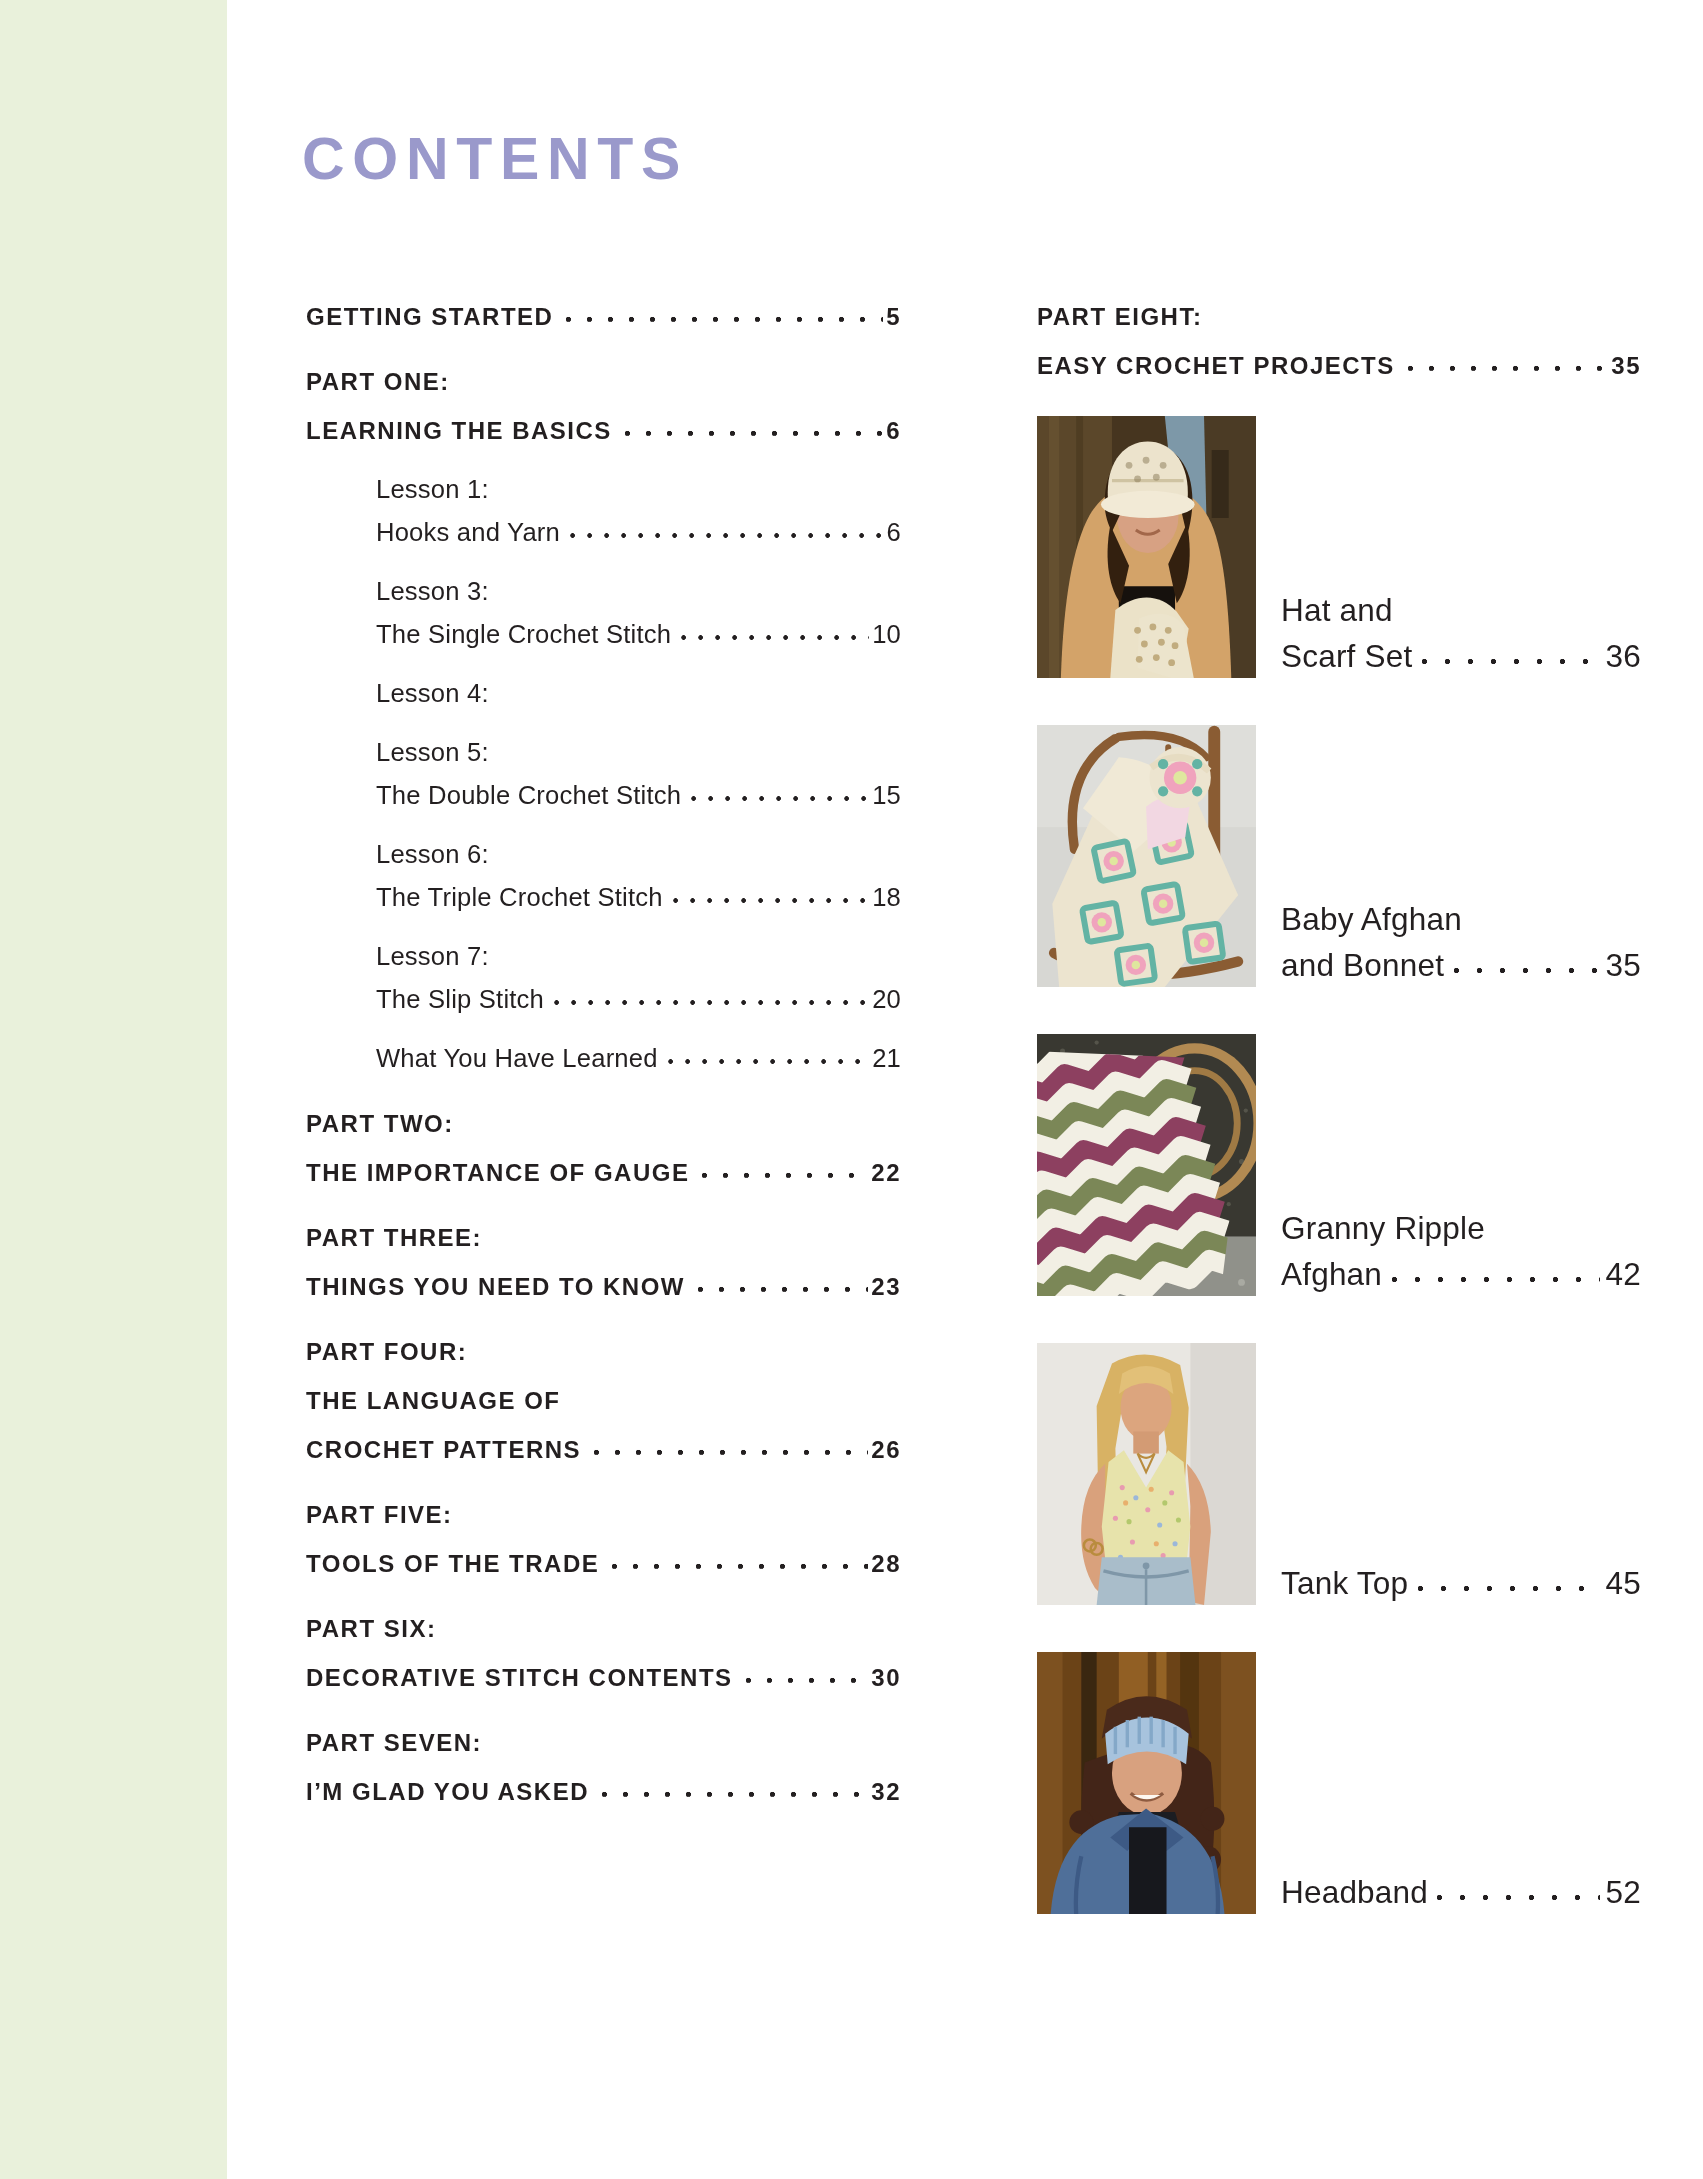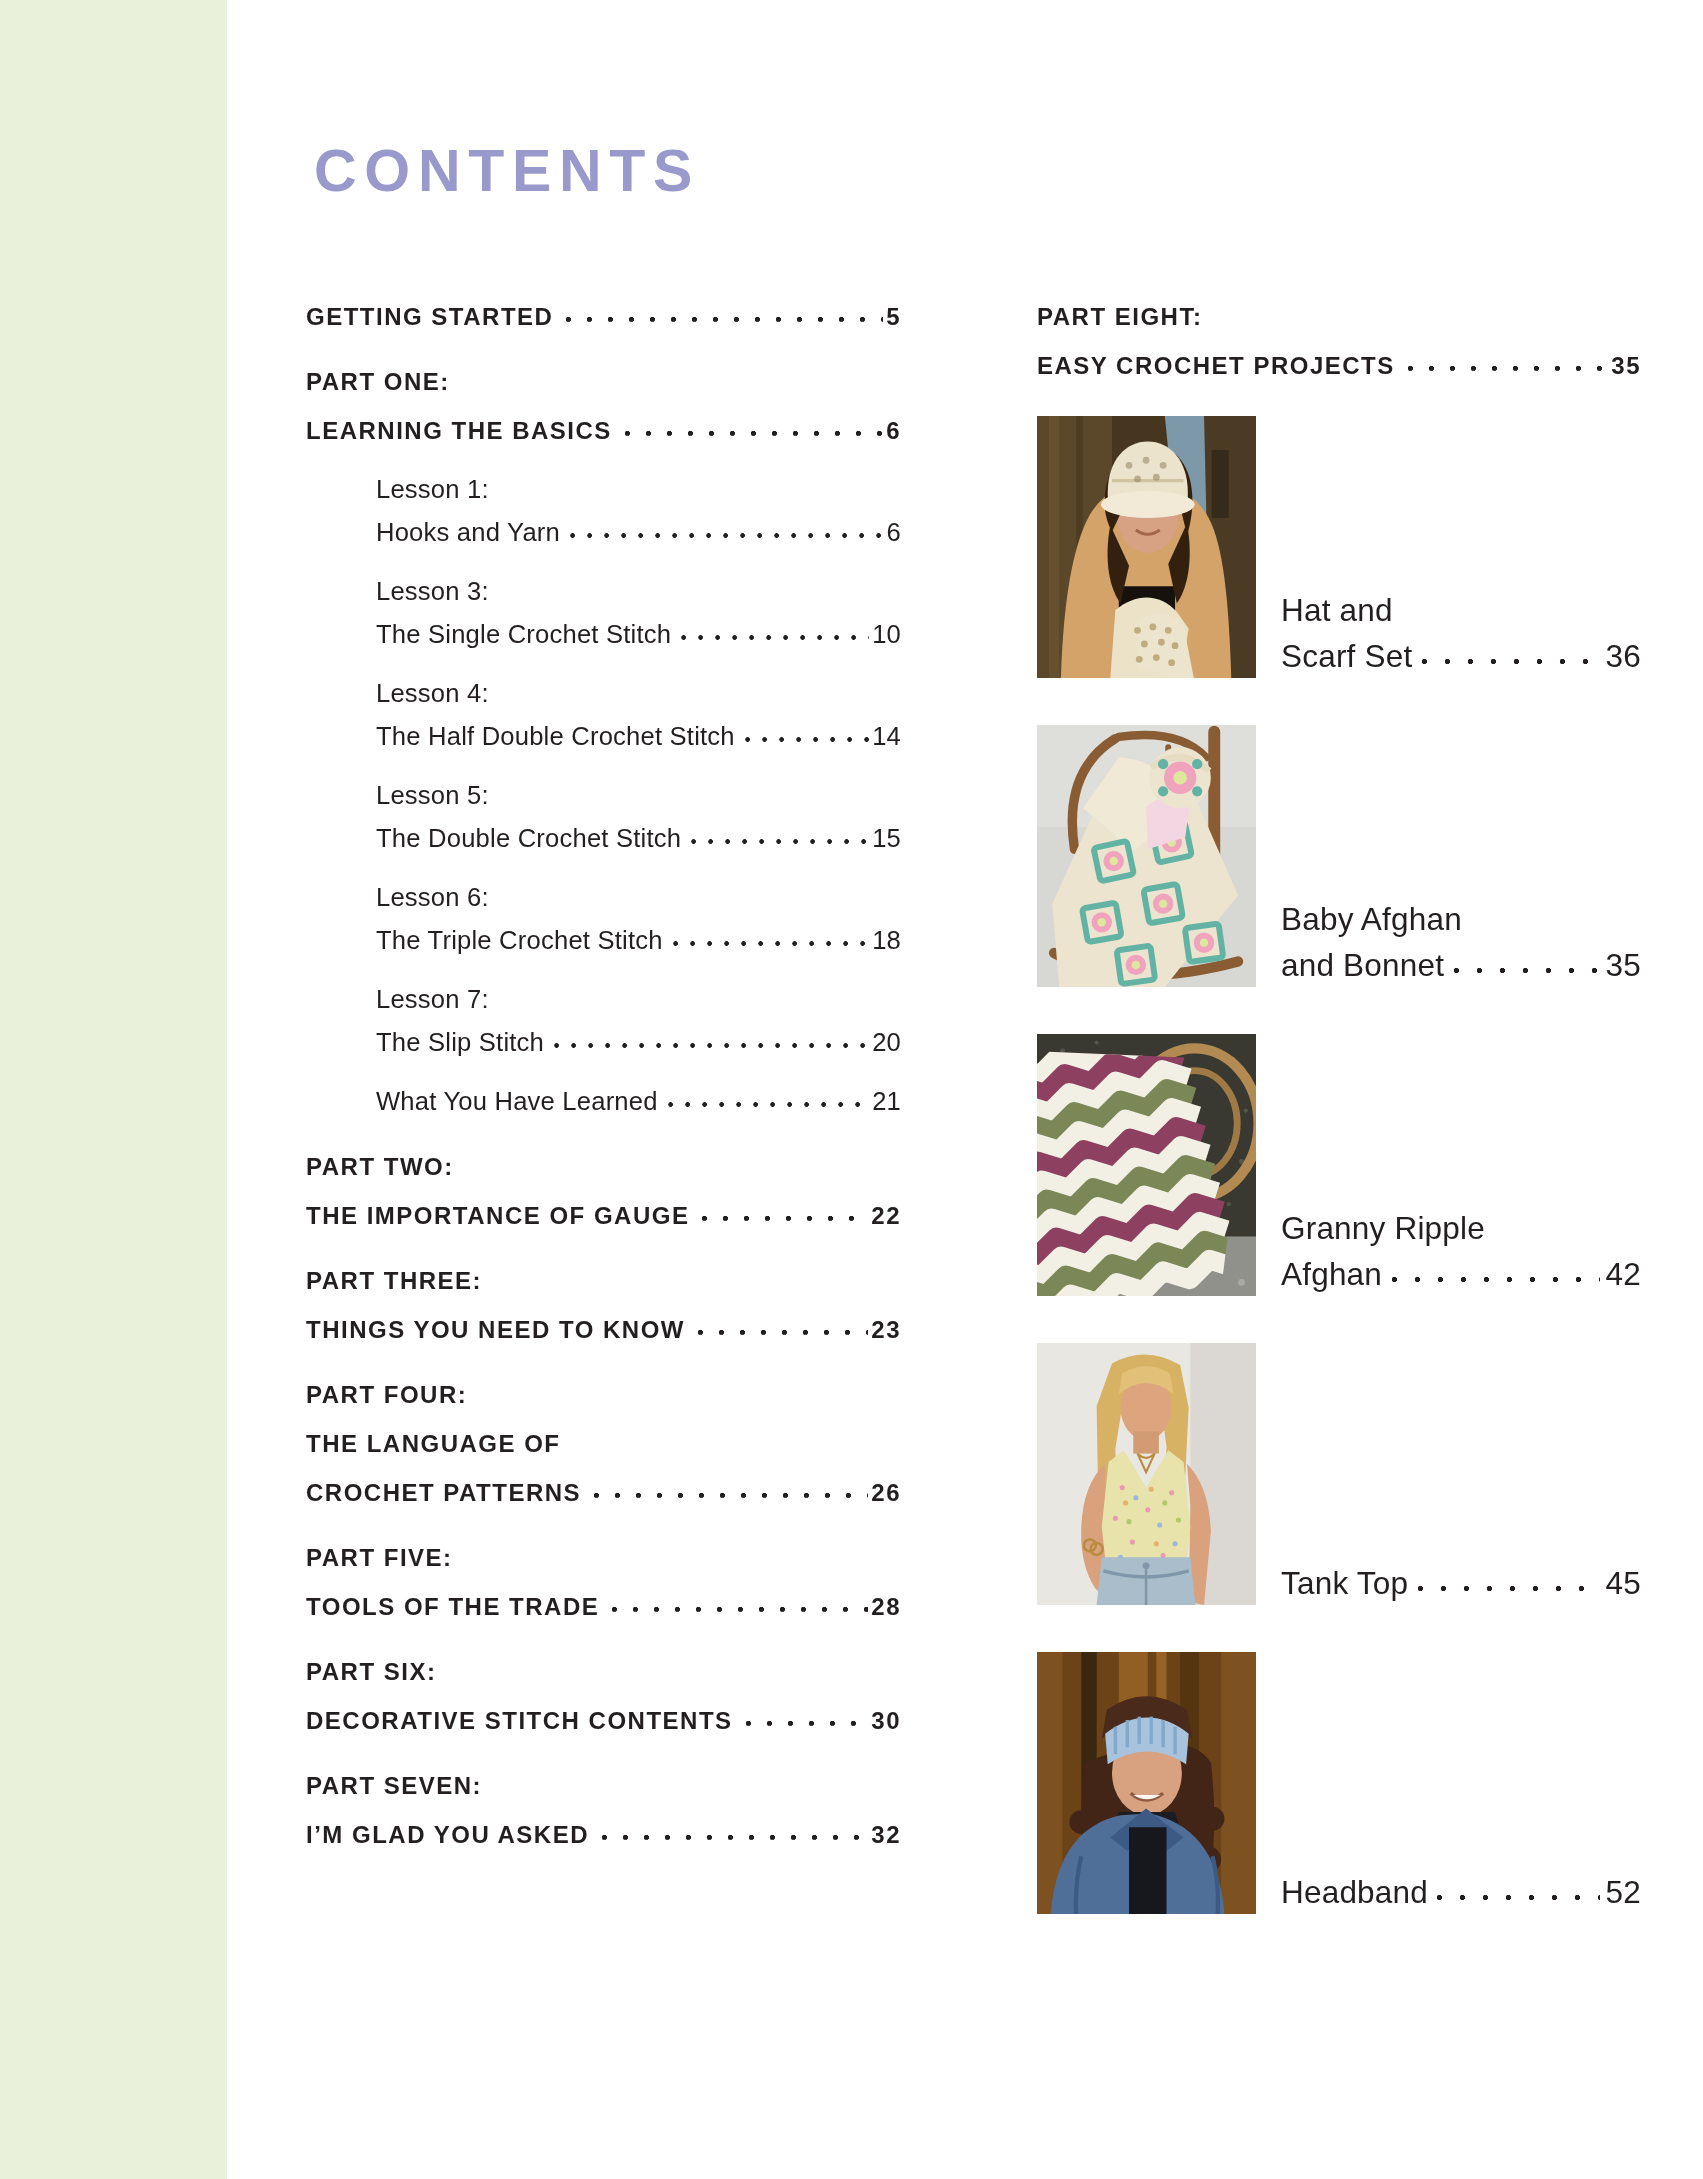--- a/index.html
+++ b/index.html
@@ -3,21 +3,21 @@
 <meta charset="utf-8">
 <style>
   html,body{margin:0;padding:0;}
   body{
     width:1704px;height:2180px;position:relative;background:#ffffff;
     font-family:"Liberation Sans","DejaVu Sans",sans-serif;
     color:var(--text,#231f20);overflow:hidden;
   }
   .stripe{position:absolute;left:0;top:0;width:227px;height:2180px;background:var(--stripe,#e9f1db);}
   .title{
-    position:absolute;left:298px;top:121px;margin:16px;
+    position:absolute;left:298px;top:121px;margin:4px;
     font-size:59px;font-weight:700;letter-spacing:7.7px;color:var(--title,#9a99cb);
   }
   .left-col{position:absolute;left:306px;top:281px;width:595px;}
   .right-col{position:absolute;left:993px;top:281px;width:604px;padding-left:44px;}
 
   .entry{margin-bottom:16px;}
   .row{display:flex;align-items:flex-end;}
   .row .lbl{line-height:1.04;white-space:nowrap;}
   .part .row{height:49px;font-weight:700;font-size:24px;letter-spacing:1.5px;}
   .lesson .row{height:43px;font-size:25.6px;letter-spacing:0.2px;margin-left:29px;}
@@ -77,25 +77,20 @@
       </div>
       <div class="row">
         <span class="lbl">The Single Crochet Stitch</span>
         <span class="leader"></span>
         <span class="page-num">10</span>
       </div>
     </div>
     <div class="entry lesson">
       <div class="row">
         <span class="lbl">Lesson 4:</span>
-      </div>
-      <div class="row">
-        <span class="lbl">The Half Double Crochet Stitch</span>
-        <span class="leader"></span>
-        <span class="page-num">14</span>
       </div>
     </div>
     <div class="entry lesson">
       <div class="row">
         <span class="lbl">Lesson 5:</span>
       </div>
       <div class="row">
         <span class="lbl">The Double Crochet Stitch</span>
         <span class="leader"></span>
         <span class="page-num">15</span>

